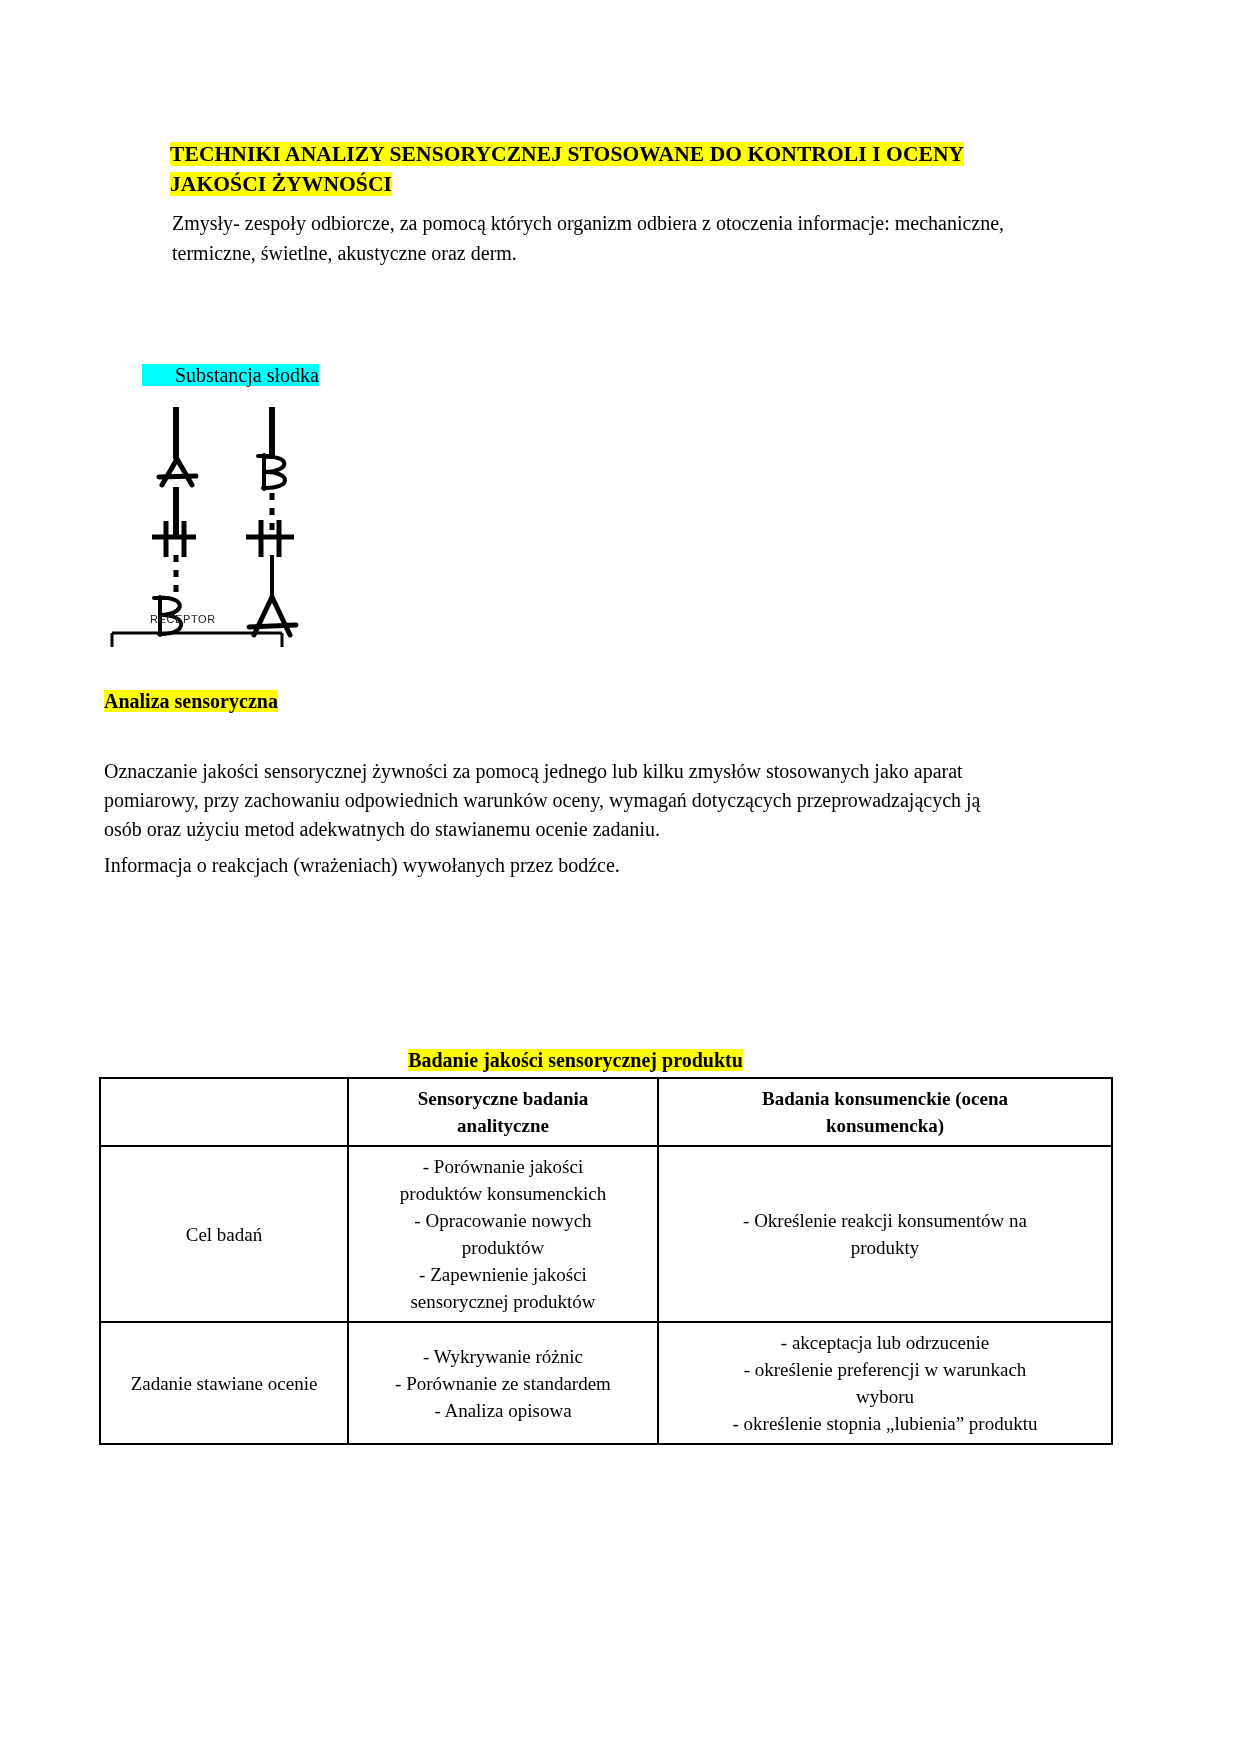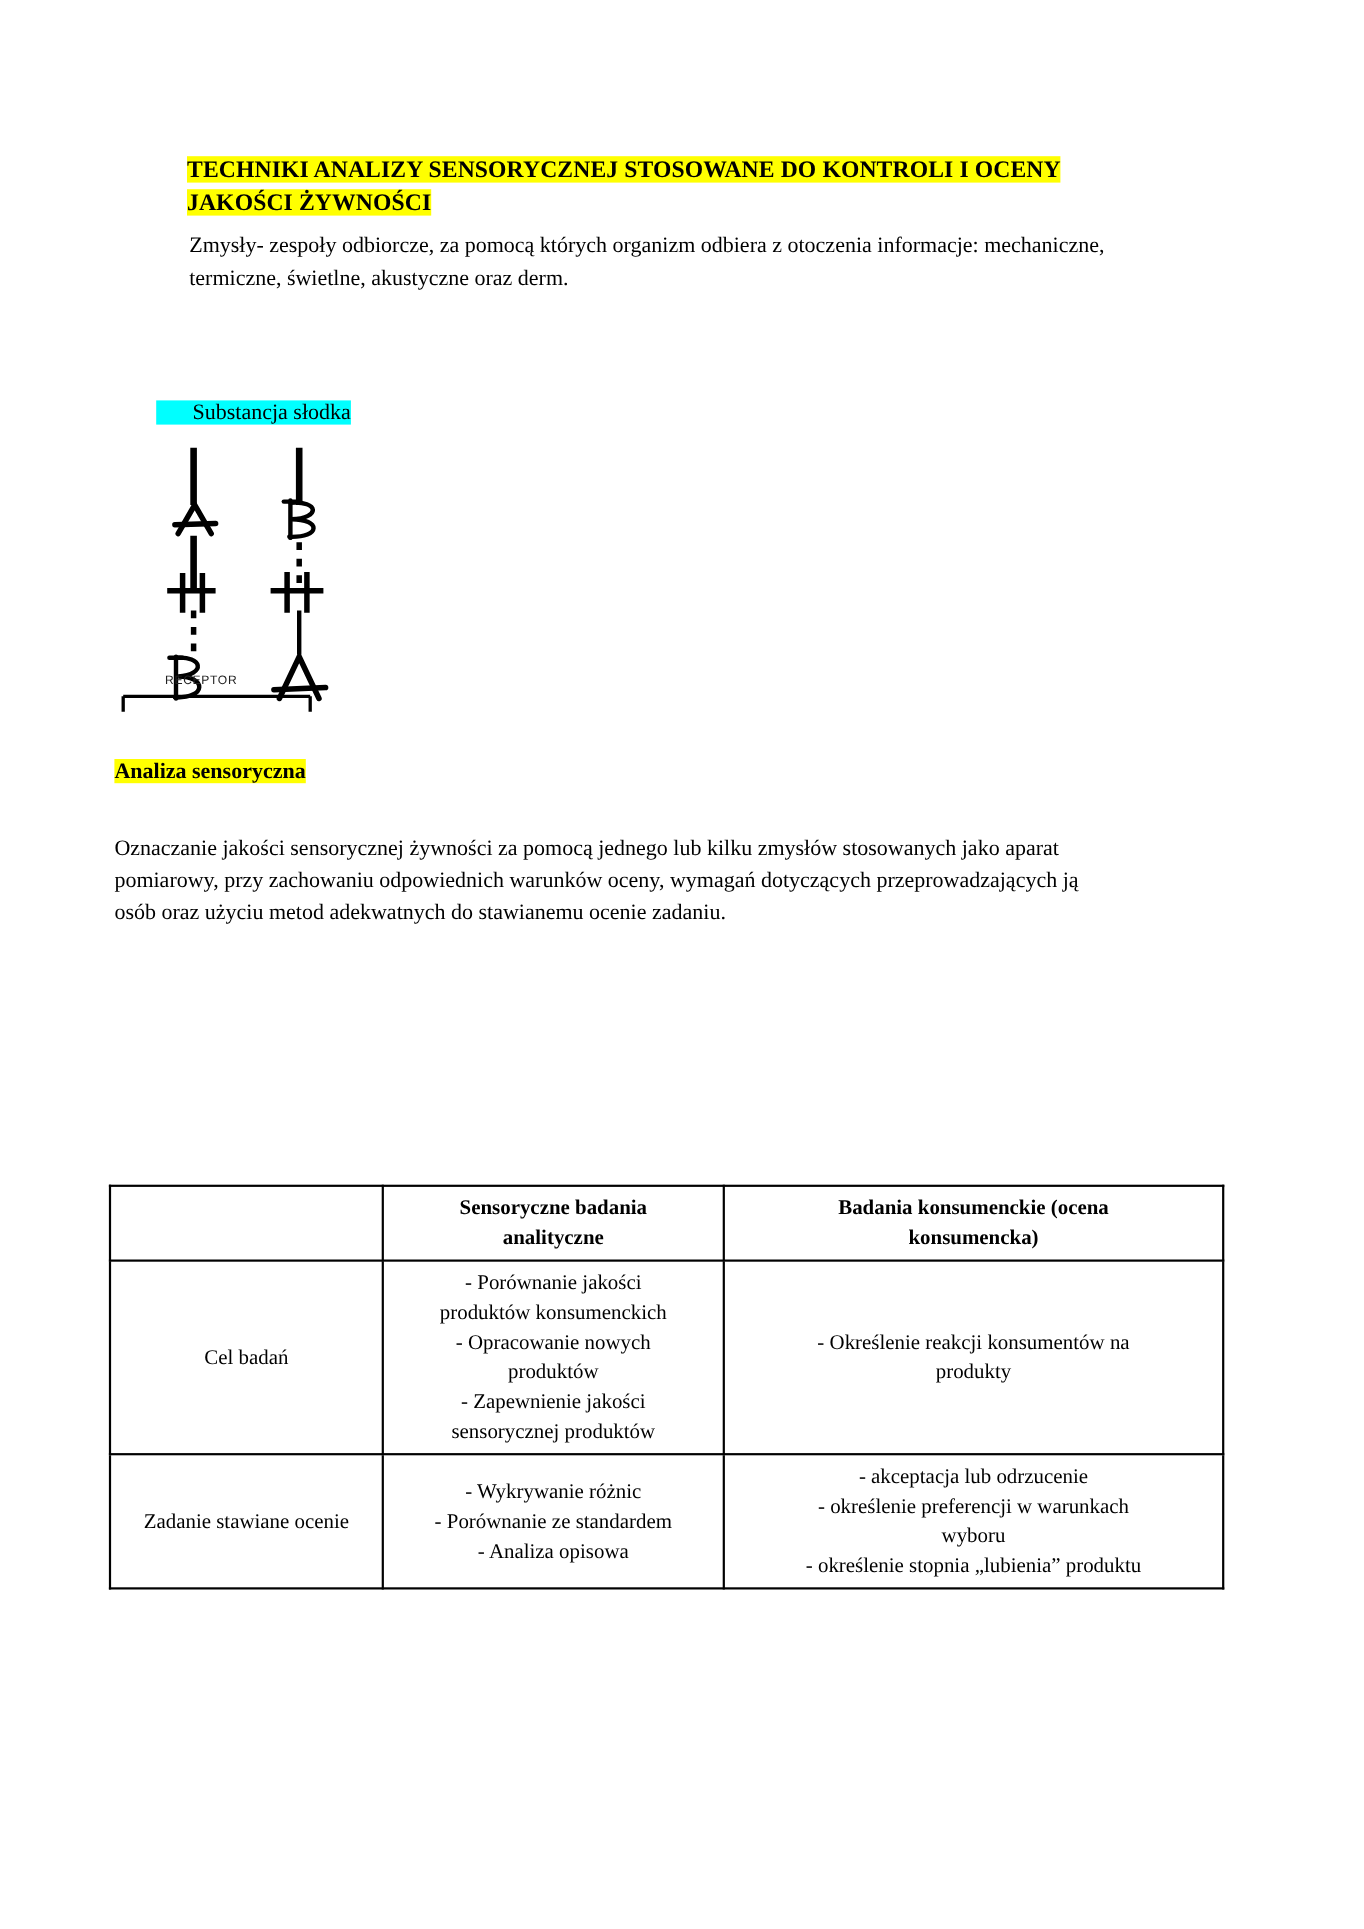--- a/index.html
+++ b/index.html
@@ -248,21 +248,23 @@
         <line x1="178" y1="244" x2="178" y2="258"></line>
       </g>
     </svg>
 
     <div class="receptor-text">RECEPTOR</div>
   </div>
 
   <div class="h-analiza"><span class="hl-yellow">Analiza sensoryczna</span></div>
   <div class="p-analiza">Oznaczanie jakości sensorycznej żywności za pomocą jednego lub kilku zmysłów stosowanych jako aparat pomiarowy, przy zachowaniu odpowiednich warunków oceny, wymagań dotyczących przeprowadzających ją osób oraz użyciu metod adekwatnych do stawianemu ocenie zadaniu.</div>
 
-
+  <div class="p-specyfika">Informacja o reakcjach (wrażeniach) wywołanych przez bodźce.</div>
+
+  <div class="h-badanie"><span class="hl-yellow">Badanie jakości sensorycznej produktu</span></div>
 
   <table class="main-table">
     <colgroup>
       <col class="col-a">
       <col class="col-b">
       <col class="col-c">
     </colgroup>
     <thead>
       <tr>
         <th class="col-a"></th>

